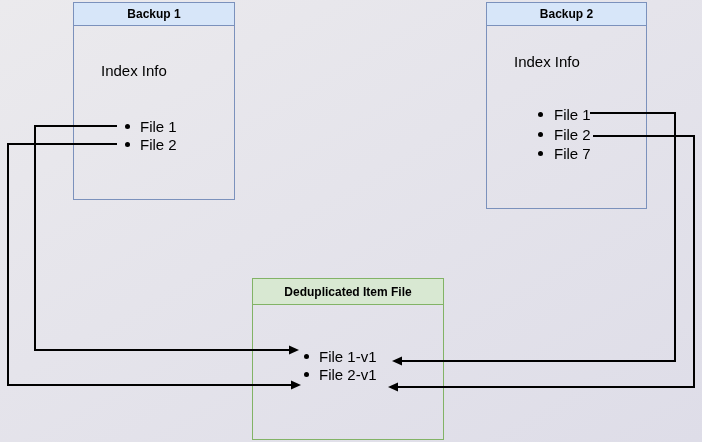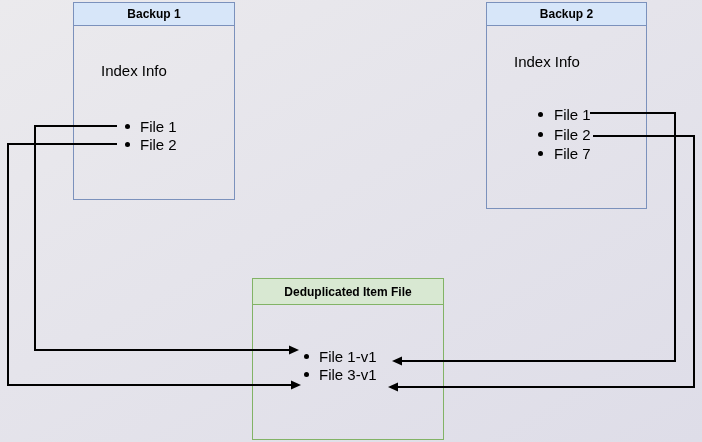--- a/index.html
+++ b/index.html
@@ -136,25 +136,25 @@
   <div class="box green" id="dedup">
     <div class="box-header">Deduplicated Item File</div>
     <ul class="items">
 
         <li>
           <span class="dot"></span>
           <span>File 1-v1</span>
         </li>
 
 
-
         <li>
           <span class="dot"></span>
-          <span>File 3-v1</span>
+          <span>File 2-v1</span>
         </li>
+
       </ul>
   </div>
 
   <svg class="connector-layer" viewBox="0 0 702 442" xmlns="http://www.w3.org/2000/svg">
       <polyline points="117,126 35,126 35,350 289,350" fill="none" stroke="#000000" stroke-width="2"></polyline>
       <polygon points="299,350 289,354.5 289,345.5" fill="#000000"></polygon>
       <polyline points="117,144 8,144 8,385 291,385" fill="none" stroke="#000000" stroke-width="2"></polyline>
       <polygon points="301,385 291,389.5 291,380.5" fill="#000000"></polygon>
       <polyline points="590,113 675,113 675,361 402,361" fill="none" stroke="#000000" stroke-width="2"></polyline>
       <polygon points="392,361 402,356.5 402,365.5" fill="#000000"></polygon>

